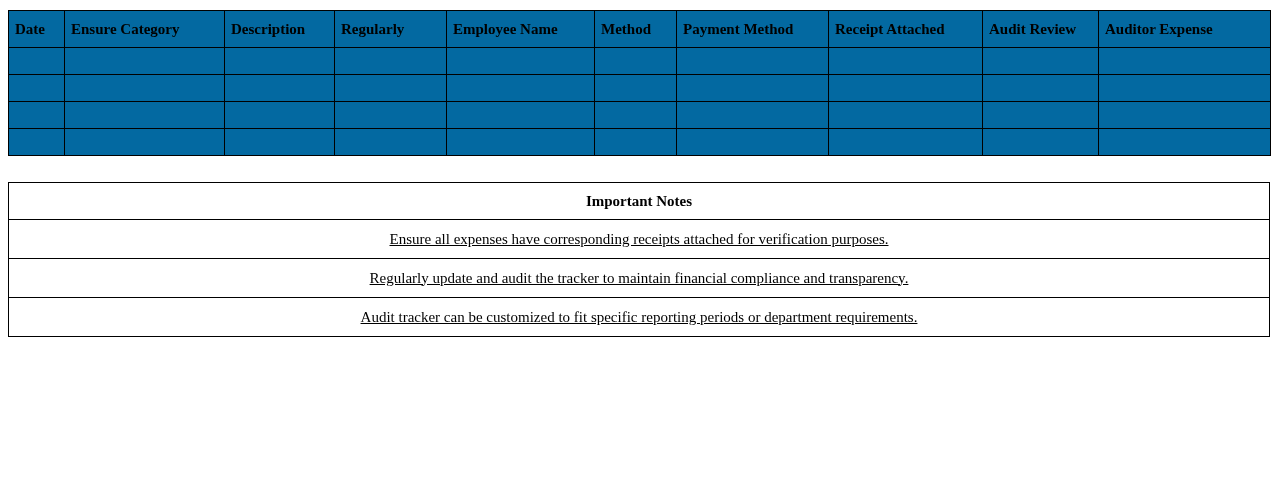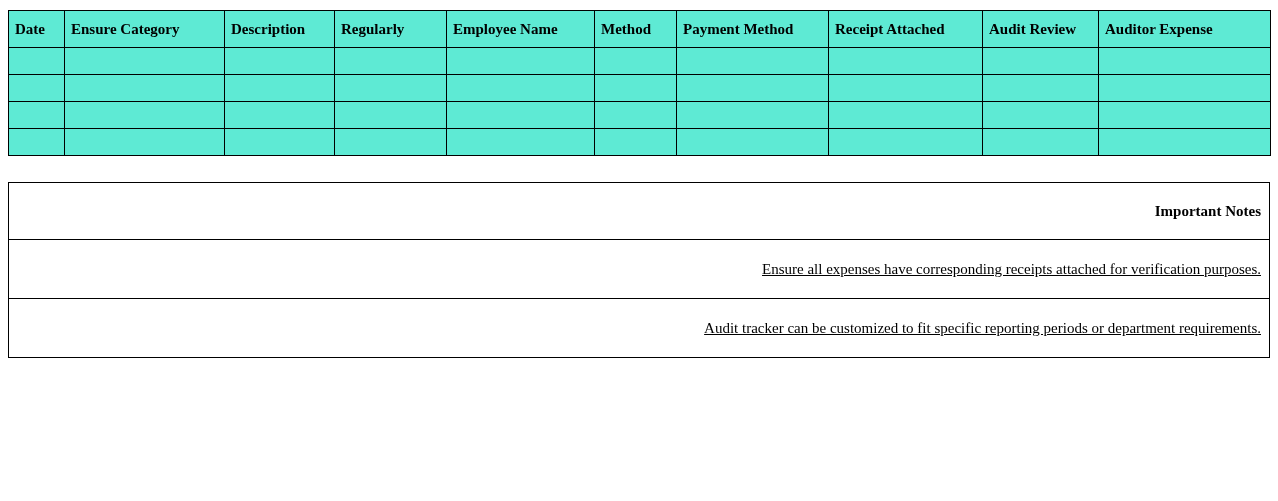--- a/index.html
+++ b/index.html
@@ -18,21 +18,21 @@
     position: relative;
     width: 1278px;
     height: 501px;
     box-sizing: border-box;
     padding: 10px 8px 0 8px;
   }
   table.grid {
     border-collapse: collapse;
     table-layout: fixed;
     width: 1262px;
-    background: #5eead4;
+    background: #0369a1;
   }
   table.grid th,
   table.grid td {
     border: 1px solid #000000;
     padding: 4px 6px;
     font-size: 15px;
     line-height: 18px;
     text-align: left;
     vertical-align: middle;
     white-space: nowrap;
@@ -50,24 +50,24 @@
   }
   table.notes {
     border-collapse: collapse;
     table-layout: fixed;
     width: 1262px;
     background: #ffffff;
   }
   table.notes th,
   table.notes td {
     border: 1px solid #000000;
-    padding: 17px 8px;
+    padding: 7px 8px;
     font-size: 15px;
     line-height: 19px;
-    text-align: right;
+    text-align: center;
     vertical-align: middle;
   }
   table.notes th {
     font-weight: bold;
     height: 22px;
   }
   table.notes td {
     font-weight: normal;
     height: 24px;
     text-decoration: underline;
@@ -163,18 +163,21 @@
     <thead>
       <tr>
         <th>Important Notes</th>
       </tr>
     </thead>
     <tbody>
       <tr>
         <td>Ensure all expenses have corresponding receipts attached for verification purposes.</td>
       </tr>
       <tr>
+        <td>Regularly update and audit the tracker to maintain financial compliance and transparency.</td>
+      </tr>
+      <tr>
         <td>Audit tracker can be customized to fit specific reporting periods or department requirements.</td>
       </tr>
     </tbody>
   </table>
 
 </div>
 
 </body></html>

